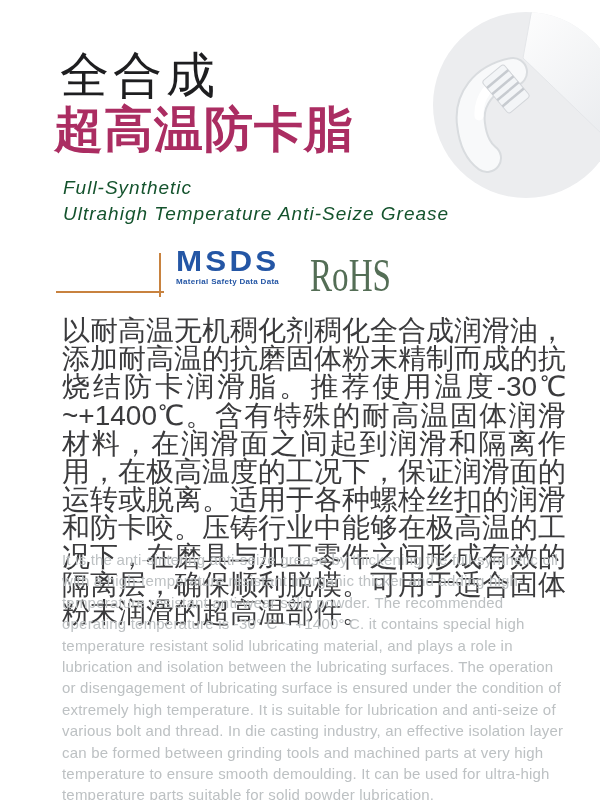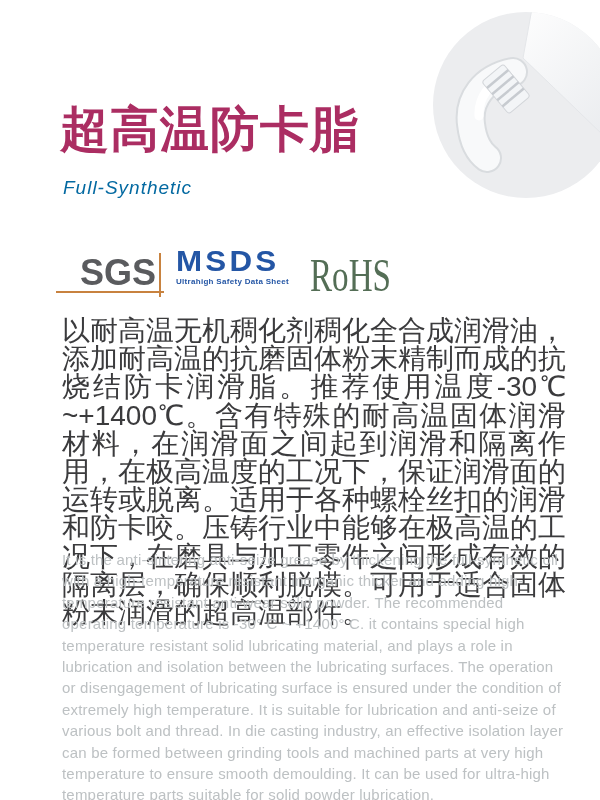--- a/index.html
+++ b/index.html
@@ -11,28 +11,28 @@
   
   .hero { position:absolute; left:433px; top:12px; width:186px; height:186px; }
 
   
   .title-black {
     position:absolute; left:60px; top:48px; margin:0;
     font-size:49px; line-height:54px; font-weight:500;
     color:#1e1e20; letter-spacing:4px;
   }
   .title-magenta {
-    position:absolute; left:60px; top:102px; margin:0;
+    position:absolute; left:54px; top:102px; margin:0;
     font-size:49px; line-height:54px; font-weight:700;
     color:#ab2d62; letter-spacing:1px;
   }
   .subtitle {
     position:absolute; left:63px; top:175px;
     font-style:italic; font-size:19px; line-height:26px;
-    color:#0369a1; letter-spacing:1px; font-weight:500;
+    color:#14532d; letter-spacing:1px; font-weight:500;
   }
 
   
   .logos { position:absolute; left:0; top:0; width:600px; height:0; }
   .sgs { position:absolute; left:56px; top:253px; width:108px; height:44px; }
   .sgs-text {
     position:absolute; right:8px; bottom:6px;
     font-size:36px; font-weight:700; line-height:1;
     color:#5a5b5e; letter-spacing:0px;
   }
@@ -100,34 +100,35 @@
           <rect x="-14" y="-21" width="28" height="42" rx="3" fill="#f3f5f7" stroke="#d2d5d9" stroke-width="1"></rect>
           <line x1="-14" y1="-13" x2="14" y2="-13" stroke="#c7cbd0" stroke-width="2.5"></line>
           <line x1="-14" y1="-5" x2="14" y2="-5" stroke="#c7cbd0" stroke-width="2.5"></line>
           <line x1="-14" y1="3" x2="14" y2="3" stroke="#c7cbd0" stroke-width="2.5"></line>
           <line x1="-14" y1="11" x2="14" y2="11" stroke="#c7cbd0" stroke-width="2.5"></line>
         </g>
       </g>
     </svg>
   </div>
 
+  <h1 class="title-black">全合成</h1>
   <h1 class="title-magenta">超高温防卡脂</h1>
   <div class="subtitle">
     <div>Full-Synthetic</div>
+    <div>Ultrahigh Temperature Anti-Seize Grease</div>
   </div>
 
   <div class="logos">
     <div class="sgs">
       <span class="sgs-hline"></span>
       <span class="sgs-vline"></span>
-      <span class="sgs-text">SGS</span>
     </div>
     <div class="msds">
       <div class="msds-text">MSDS</div>
-      <div class="msds-sub">Ultrahigh Safety Data Sheet</div>
+      <div class="msds-sub">Material Safety Data Data</div>
     </div>
     <div class="rohs">RoHS</div>
   </div>
 
   <p class="desc-zh">以耐高温无机稠化剂稠化全合成润滑油，添加耐高温的抗磨固体粉末精制而成的抗烧结防卡润滑脂。推荐使用温度-30℃ ~+1400℃。含有特殊的耐高温固体润滑材料，在润滑面之间起到润滑和隔离作用，在极高温度的工况下，保证润滑面的运转或脱离。适用于各种螺栓丝扣的润滑和防卡咬。压铸行业中能够在极高温的工况下，在磨具与加工零件之间形成有效的隔离层，确保顺利脱模。可用于适合固体粉末润滑的超高温部件。</p>
   <p class="desc-en">It is the anti-sintering anti-seize grease by thickening the full-synthetic oil with a high-temperature resistant inorganic thicker and adding high-temperature resistant anti-wear solid powder. The recommended operating temperature is -30° C ~ +1400° C. it contains special high temperature resistant solid lubricating material, and plays a role in lubrication and isolation between the lubricating surfaces. The operation or disengagement of lubricating surface is ensured under the condition of extremely high temperature. It is suitable for lubrication and anti-seize of various bolt and thread. In die casting industry, an effective isolation layer can be formed between grinding tools and machined parts at very high temperature to ensure smooth demoulding. It can be used for ultra-high temperature parts suitable for solid powder lubrication.</p>
 
 </div>
 
 </body></html>

